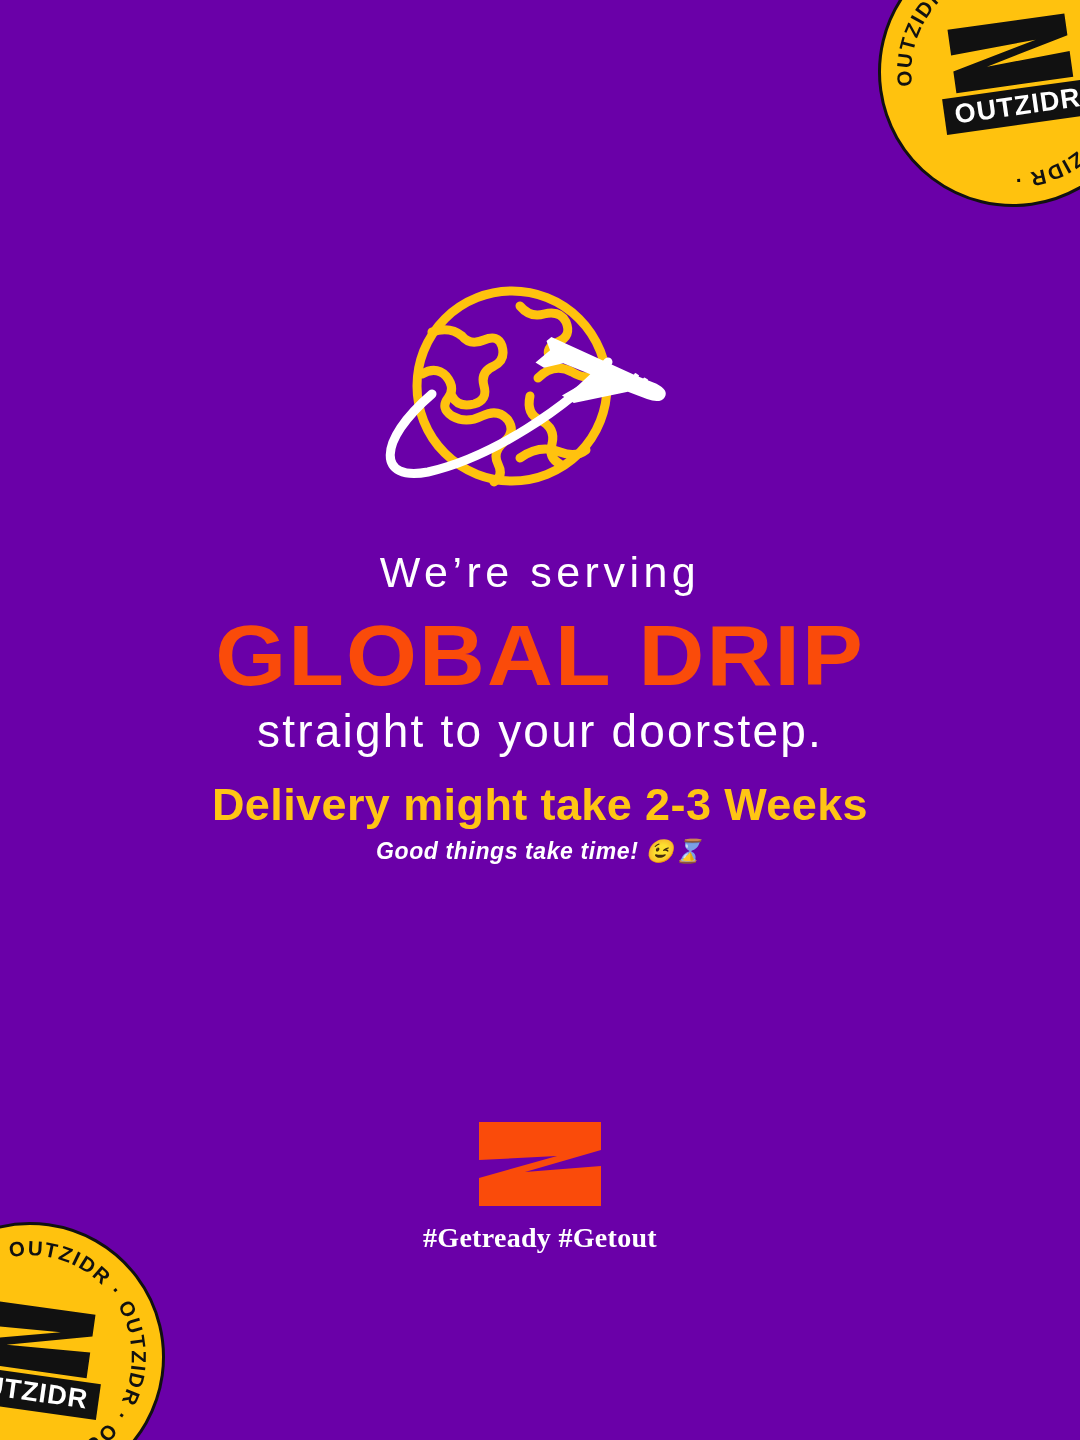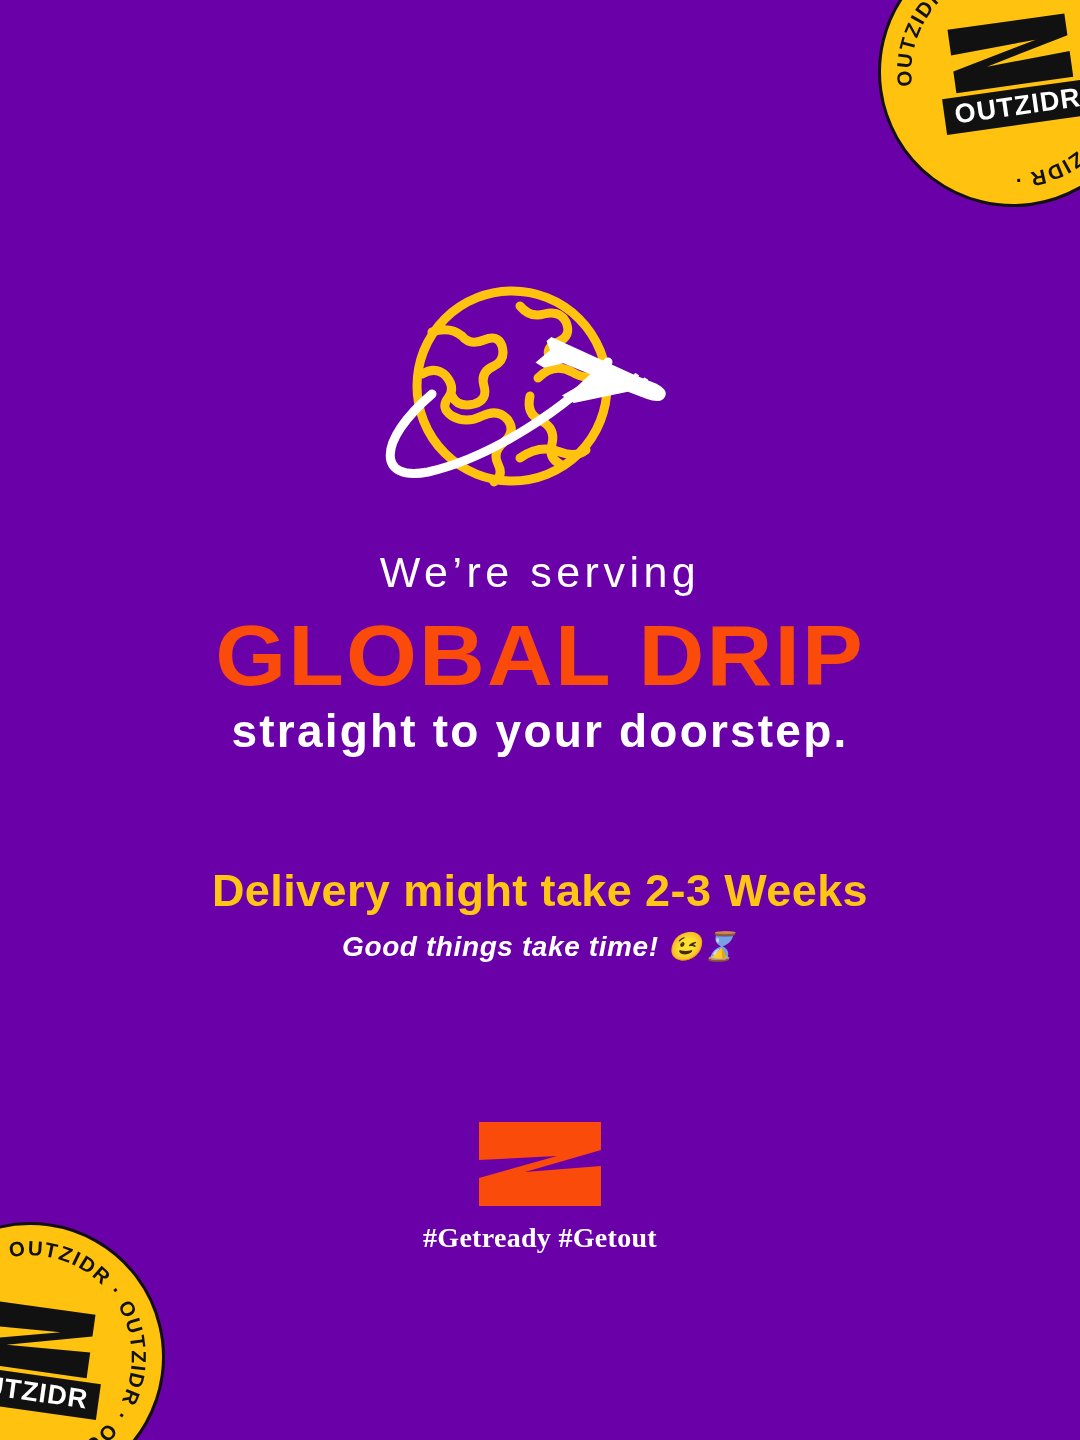--- a/index.html
+++ b/index.html
@@ -122,49 +122,49 @@
     font-weight: bold;
     letter-spacing: 2px;
     line-height: 1.05;
     margin: 14px 0 6px;
     transform: scaleX(1.06);
     font-stretch: condensed;
   }
   .line-subhead {
     color: #ffffff;
     font-size: 46px;
-    font-weight: 700;
+    font-weight: 400;
     letter-spacing: 2.2px;
     line-height: 1.12;
     margin: 0;
   }
 
   .delivery {
     position: absolute;
     left: 0;
     right: 0;
-    top: 866px;
+    top: 780px;
     text-align: center;
   }
   .delivery-main {
     color: #FFC514;
     font-size: 45px;
     font-weight: bold;
     letter-spacing: 0.4px;
     line-height: 1.1;
     margin: 0;
   }
   .delivery-note {
     color: #ffffff;
-    font-size: 28px;
+    font-size: 23px;
     font-weight: bold;
     font-style: italic;
     letter-spacing: 0.6px;
     line-height: 1.1;
-    margin: 16px 0 0;
+    margin: 9px 0 0;
   }
 
   
   .footer {
     position: absolute;
     left: 0;
     right: 0;
     top: 1122px;
     text-align: center;
   }

